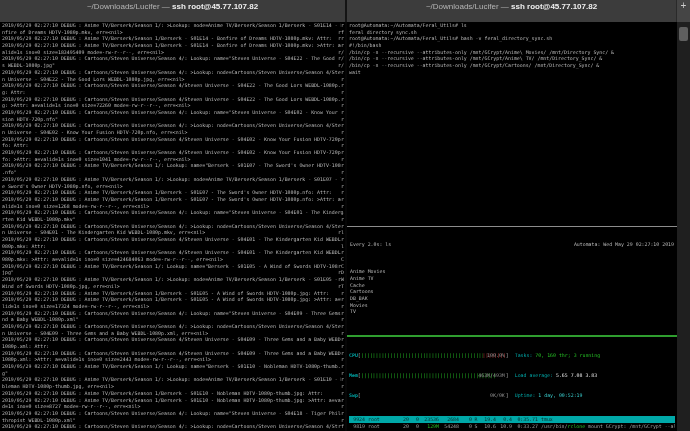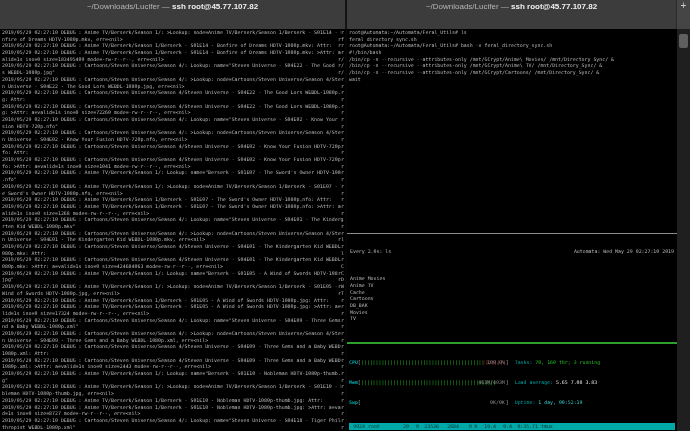--- a/index.html
+++ b/index.html
@@ -1,19 +1,19 @@
 <!DOCTYPE html>
 <html style="--green: #27a527; --hgreen: #00a400; --cyan: #00a8a8;"><head>
 <meta charset="utf-8">
 <style>
   html,body{margin:0;padding:0;background:#000;}
   .screen{width:690px;height:431px;background:#000;overflow:hidden;position:relative;
           font-family:"DejaVu Sans Mono",monospace;}
   
-  .titlebar-row{display:flex;height:29px;}
+  .titlebar-row{display:flex;height:22px;}
   .pane-title{background:#3c3c3c;color:#b5b5b5;font-family:"Liberation Sans",sans-serif;
               font-size:8px;line-height:13px;text-align:center;overflow:hidden;white-space:nowrap;}
   .pane-title .tbold{color:#efefef;font-weight:bold;}
   .pt-left{width:345px;}
   .tb-gap{width:2px;background:#141414;}
   .pt-right{flex:1;}
   .plus-btn{width:13px;background:#454545;border-left:1px solid #2a2a2a;color:#cccccc;
             text-align:center;line-height:12px;font-size:10px;font-family:"Liberation Sans",sans-serif;}
   
   .content-row{display:flex;height:418px;}

